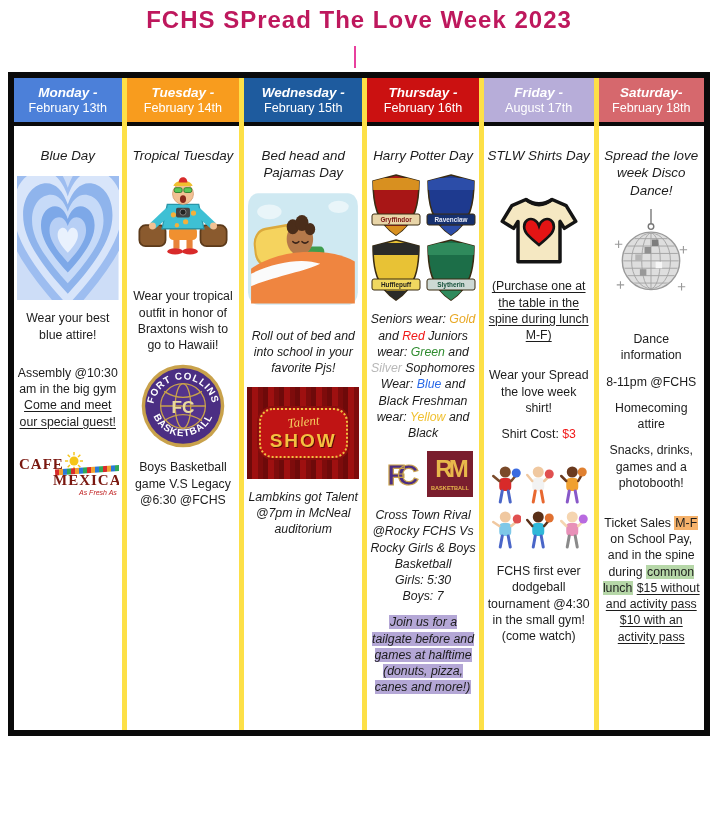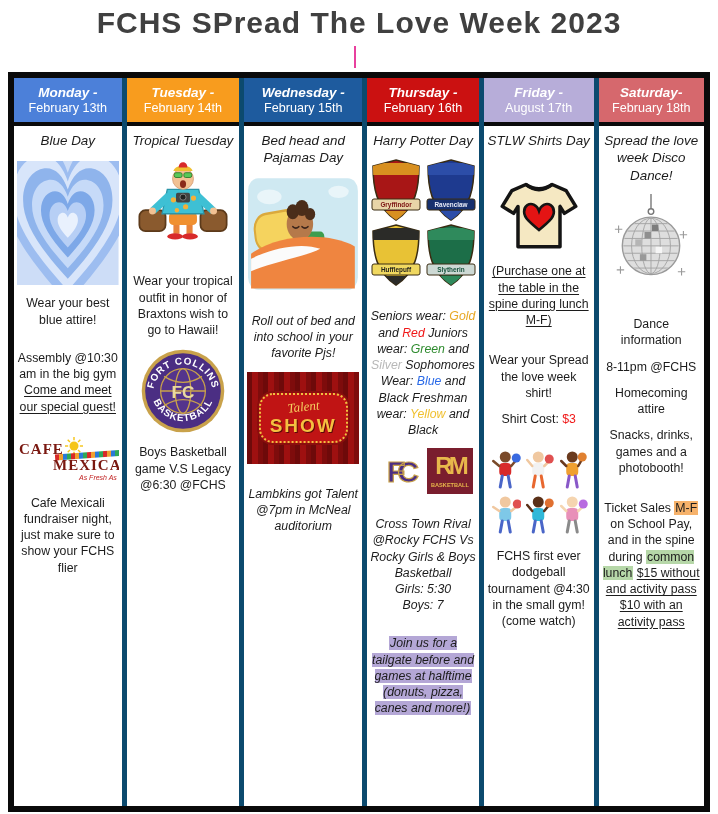--- a/index.html
+++ b/index.html
@@ -1,35 +1,35 @@
 <!DOCTYPE html>
 <html><head>
 <meta charset="utf-8">
 <style>
   html,body{margin:0;padding:0;background:#fff;}
   body{width:718px;height:814px;font-family:"Liberation Sans",sans-serif;}
   .page{position:relative;width:718px;height:814px;background:#fff;overflow:hidden;}
   .title{position:absolute;top:6px;left:0;right:0;margin:0;text-align:center;
-         font-size:30px;font-weight:bold;color:#404040;letter-spacing:1px;}
+         font-size:24px;font-weight:bold;color:#be185d;letter-spacing:1px;}
   .caret{position:absolute;left:354px;top:46px;width:2px;height:22px;background:#e8409e;}
-  .table{position:absolute;left:8px;top:72px;width:702px;height:740px;background:#0c4a6e;
+  .table{position:absolute;left:8px;top:72px;width:702px;height:664px;background:#fde047;
          border:6px solid #0a0a0a;box-sizing:border-box;display:flex;gap:5px;}
   .col{display:flex;flex-direction:column;background:#fff;min-width:0;}
   .w-mon{flex:104}.w-tue{flex:109}.w-wed{flex:114}.w-thu{flex:108}.w-fri{flex:106}.w-sat{flex:102}
   .hdr{flex:0 0 44px;display:flex;flex-direction:column;align-items:center;justify-content:center;
        color:#fff;border-bottom:4px solid #0a0a0a;text-align:center;}
   .hdr-day{font-weight:bold;font-style:italic;font-size:13.5px;line-height:1.15;}
   .hdr-date{font-size:12.6px;line-height:1.15;}
   .hdr-mon{background:#4c80d9}.hdr-tue{background:#f89c1e}.hdr-wed{background:#1e5b9e}
   .hdr-thu{background:#cb1111}.hdr-fri{background:#b7add9}.hdr-sat{background:#d6686d}
   .cell{flex:1;display:flex;flex-direction:column;align-items:center;gap:10px;
-        padding:0 3px;overflow:hidden;color:#1c1c1c;}
+        padding:15px 3px;overflow:hidden;color:#1c1c1c;}
   .theme{font-style:italic;font-size:13.4px;text-align:center;margin-top:6px;line-height:1.3;}
   .txt{font-size:12.3px;line-height:1.32;text-align:center;}
-  .it{font-style:italic;margin-top:12px;}
+  .it{font-style:italic;}
   .ul{text-decoration:underline;text-underline-offset:2px;}
   .c-gold{color:#e8a825}.c-red{color:#f01818}.c-green{color:#2e8b2e}.c-silver{color:#b8b8b8}
   .c-blue{color:#2a6ae8}.c-yellow{color:#f0c030}.c-price{color:#f01818}
   .hl-purple{background:#b4a7d6;padding:0 1px;}
   .hl-orange{background:#f6b26b;padding:0 1px;}
   .hl-green{background:#b6d7a8;padding:0 1px;}
   svg text{font-family:"Liberation Sans",sans-serif;}
   .hearts{width:100%;height:124px;flex:0 0 auto;margin-top:2px;}
   .tourist{width:96px;height:92px;flex:0 0 auto;}
   .fcb-logo{width:86px;height:86px;flex:0 0 auto;}
@@ -100,21 +100,20 @@
                 <line x1="14.5" y1="5.5" x2="17" y2="3"></line>
               <line x1="3" y1="17" x2="5.5" y2="14.5"></line>
                 <line x1="14.5" y1="14.5" x2="17" y2="17"></line>
             </g>
             <circle cx="10" cy="10" r="5" fill="#f5c518"></circle>
           </svg>
           <div class="cafe-stripe"></div>
           <span class="w2">MEXICALI</span>
           <span class="tag">As Fresh As It</span>
         </div>
-        <div class="txt">Cafe Mexicali fundraiser night, just make sure to show your FCHS flier</div>
       </div>
     </div>
 
     <div class="col w-tue">
       <div class="hdr hdr-tue">
         <div class="hdr-day">Tuesday -</div>
         <div class="hdr-date">February 14th</div>
       </div>
       <div class="cell">
         <div class="theme">Tropical Tuesday</div>

